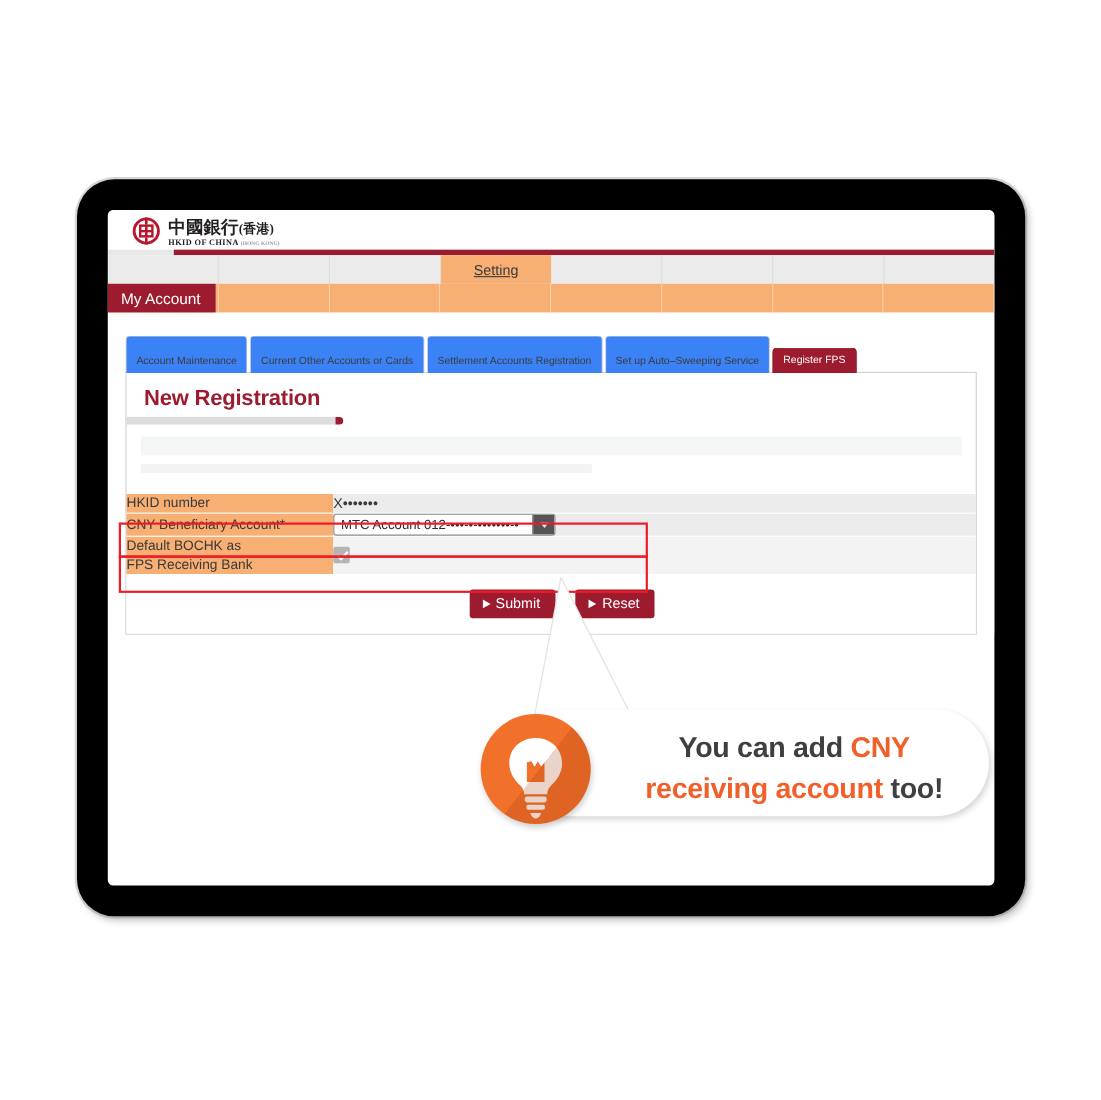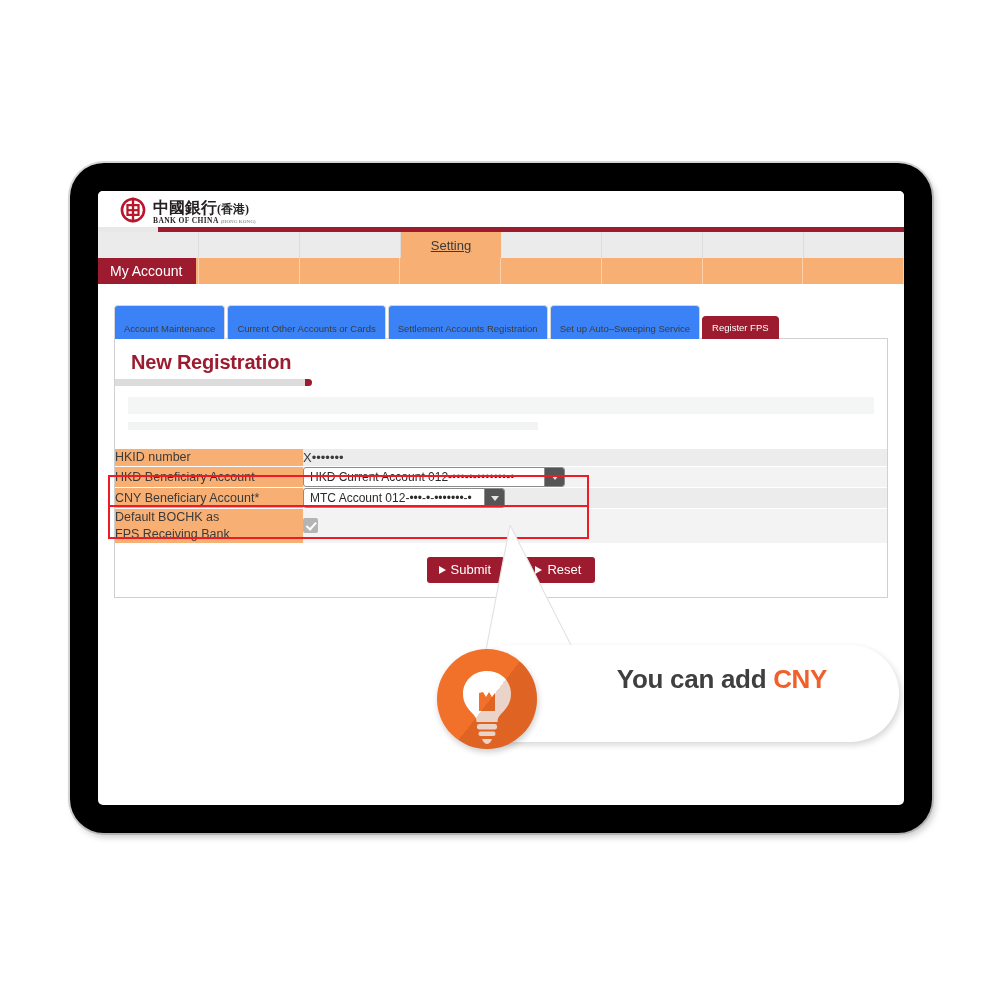--- a/index.html
+++ b/index.html
@@ -451,21 +451,21 @@
             <rect x="11.5" y="12.5" width="17" height="15" fill="none" stroke="#b9162c" stroke-width="3.4"></rect>
             <rect x="18.2" y="12.5" width="3.6" height="15" fill="#b9162c"></rect>
             <rect x="11.5" y="18.6" width="17" height="3.3" fill="#b9162c"></rect>
           </svg>
         </span>
         <span class="logo-text">
           <div class="logo-cn">
             <span>中國銀行</span><span class="hk">(香港)</span>
           </div>
           <div class="logo-en">
-            <span>BANK OF CHINA</span>
+            <span>HKID OF CHINA</span>
             <span class="sub">(HONG KONG)</span>
           </div>
         </span>
       </div>
     </div>
 
     <div class="header-rule"></div>
 
     <div class="topnav">
       <div class="topnav-cell"></div>
@@ -529,31 +529,20 @@
 
         <table class="form-table">
           <tbody>
             <tr>
               <td class="cell-label">HKID number</td>
               <td class="cell-value">
                 <span class="hkid-val">X•••••••</span>
               </td>
             </tr>
 
-            <tr class="alt">
-              <td class="cell-label">HKD Beneficiary Account</td>
-              <td class="cell-value">
-                <span class="select wide">
-                  <span class="sel-text">HKD Current Account 012-•••-•-•••••••-•</span>
-                  <span class="sel-arrow">
-                      <span class="caret"></span>
-                    </span>
-                </span>
-              </td>
-            </tr>
 
             <tr>
               <td class="cell-label">CNY Beneficiary Account*</td>
               <td class="cell-value">
                 <span class="select narrow">
                   <span class="sel-text">MTC Account 012-•••-•-•••••••-•</span>
                   <span class="sel-arrow">
                       <span class="caret"></span>
                     </span>
                 </span>
@@ -602,14 +591,15 @@
       <path d="M50 22 C36 22 26 32 26 45 C26 54 31 60 36 65 C38.5 67.5 39.5 70 39.5 73 L60.5 73 C60.5 70 61.5 67.5 64 65 C69 60 74 54 74 45 C74 32 64 22 50 22 Z" fill="#ffffff"></path>
       <rect x="40" y="75" width="20" height="5.5" rx="2.2" fill="#ffffff"></rect>
       <rect x="41.5" y="82.5" width="17" height="4.6" rx="2" fill="#ffffff"></rect>
       <path d="M45 90 L55 90 C54 93.5 51.5 95 50 95 C48.5 95 46 93.5 45 90 Z" fill="#ffffff"></path>
       <path d="M42 44 L42 62 L58 62 L58 44 L55 48 L52 43 L49 48 L46 43 Z" fill="#f1702a"></path>
     </svg>
     <div class="bulb-shade"></div>
   </div>
   <div class="bubble-text">
     <div><span>You can add </span><span class="orange">CNY</span></div>
+    <div><span class="orange">receiving account</span><span> too!</span></div>
   </div>
 </div>
 
 </body></html>

